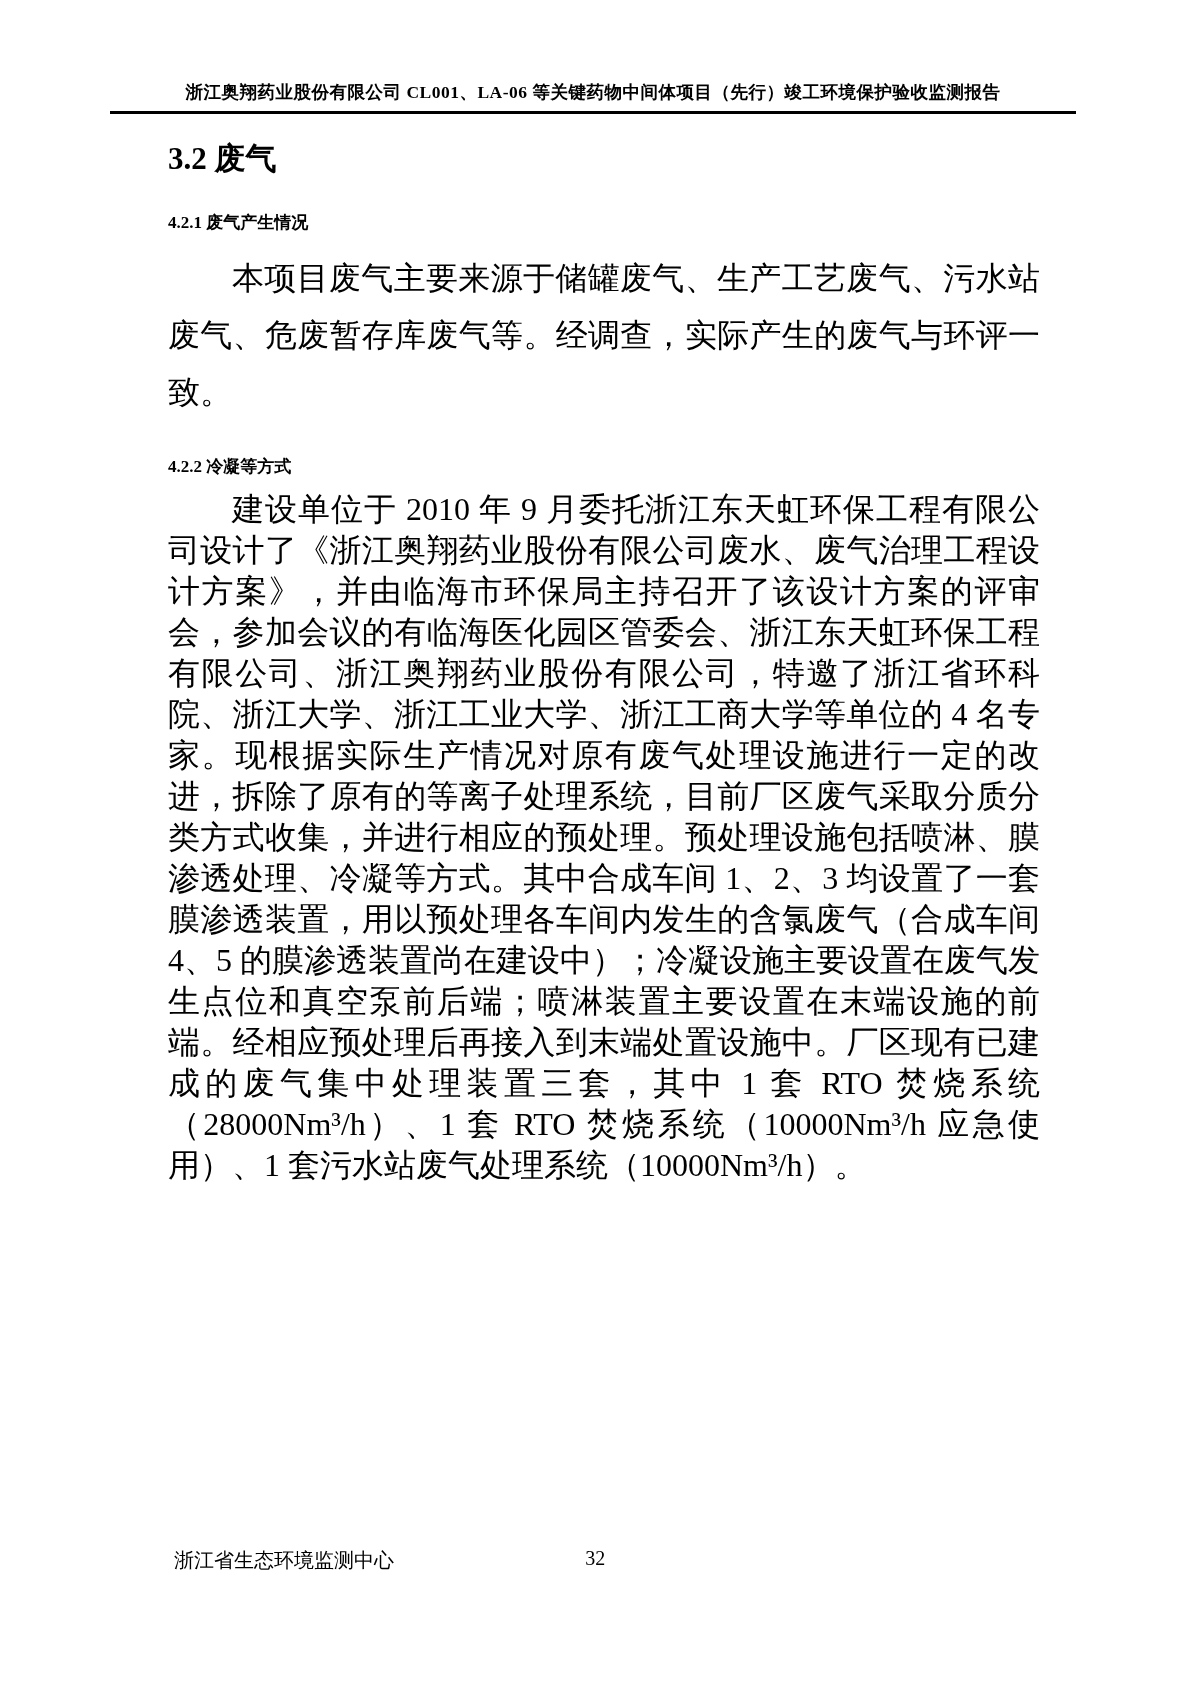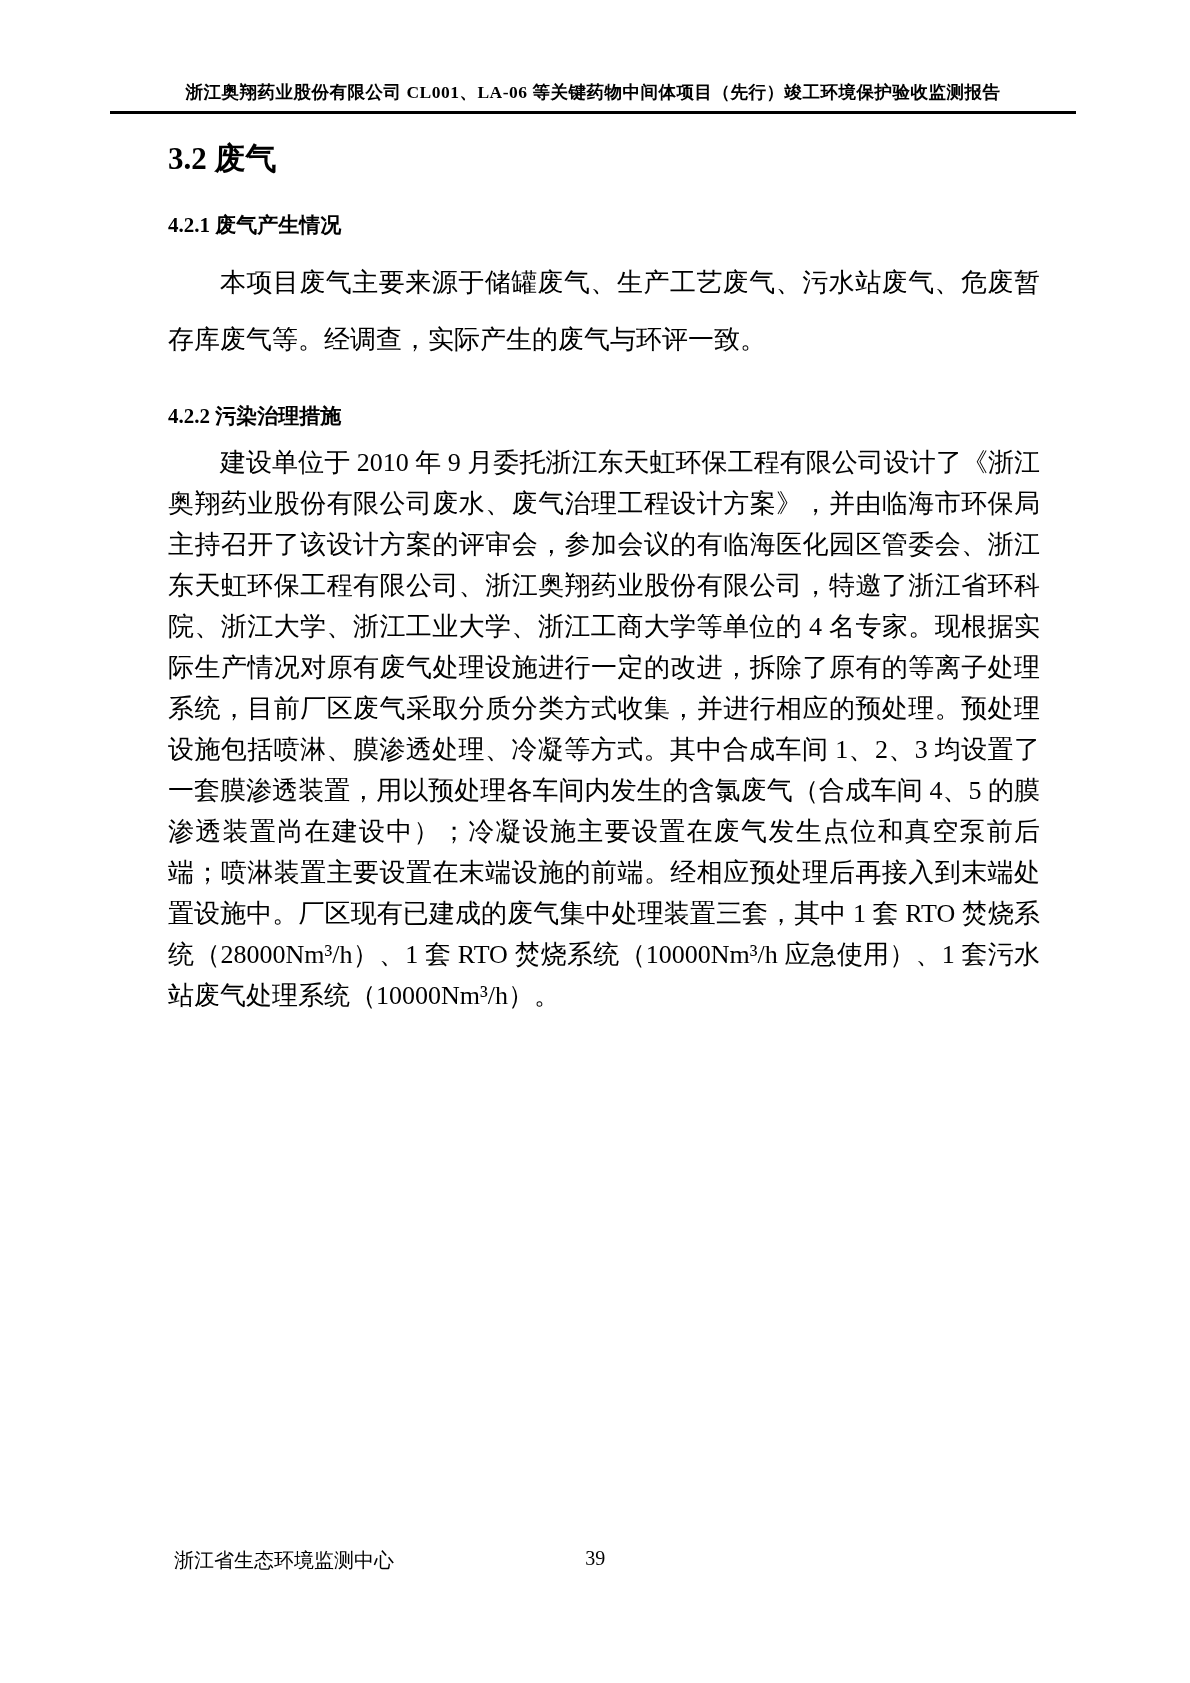--- a/index.html
+++ b/index.html
@@ -40,27 +40,27 @@
     right: 150px;
     top: 118px;
   }
   .h-level1 {
     font-size: 31px;
     font-weight: bold;
     margin: 22px 0 0 0;
     line-height: 1.2;
   }
   .h-level2 {
-    font-size: 21px;
+    font-size: 17px;
     font-weight: bold;
     margin: 36px 0 0 0;
     line-height: 1.2;
   }
   .body-para {
-    font-size: 26px;
+    font-size: 32px;
     text-align: justify;
     text-indent: 2em;
     margin: 0;
   }
   .para-421 {
     margin-top: 16px;
     line-height: 57px;
   }
   .para-422 {
     margin-top: 12px;
@@ -99,24 +99,24 @@
   </div>
 
   <div class="content">
 
     <div class="h-level1">3.2 废气</div>
 
     <div class="h-level2">4.2.1 废气产生情况</div>
 
     <p class="body-para para-421">本项目废气主要来源于储罐废气、生产工艺废气、污水站废气、危废暂存库废气等。经调查，实际产生的废气与环评一致。</p>
 
-    <div class="h-level2">4.2.2 污染治理措施</div>
+    <div class="h-level2">4.2.2 冷凝等方式</div>
 
     <p class="body-para para-422">建设单位于 2010 年 9 月委托浙江东天虹环保工程有限公司设计了《浙江奥翔药业股份有限公司废水、废气治理工程设计方案》，并由临海市环保局主持召开了该设计方案的评审会，参加会议的有临海医化园区管委会、浙江东天虹环保工程有限公司、浙江奥翔药业股份有限公司，特邀了浙江省环科院、浙江大学、浙江工业大学、浙江工商大学等单位的 4 名专家。现根据实际生产情况对原有废气处理设施进行一定的改进，拆除了原有的等离子处理系统，目前厂区废气采取分质分类方式收集，并进行相应的预处理。预处理设施包括喷淋、膜渗透处理、冷凝等方式。其中合成车间 1、2、3 均设置了一套膜渗透装置，用以预处理各车间内发生的含氯废气（合成车间 4、5 的膜渗透装置尚在建设中）；冷凝设施主要设置在废气发生点位和真空泵前后端；喷淋装置主要设置在末端设施的前端。经相应预处理后再接入到末端处置设施中。厂区现有已建成的废气集中处理装置三套，其中 1 套 RTO 焚烧系统（28000Nm³/h）、1 套 RTO 焚烧系统（10000Nm³/h 应急使用）、1 套污水站废气处理系统（10000Nm³/h）。</p>
 
   </div>
 
   <div class="page-footer">
     <span class="footer-org">浙江省生态环境监测中心</span>
-    <span class="footer-pagenum">39</span>
+    <span class="footer-pagenum">32</span>
   </div>
 
 </div>
 
 </body></html>

